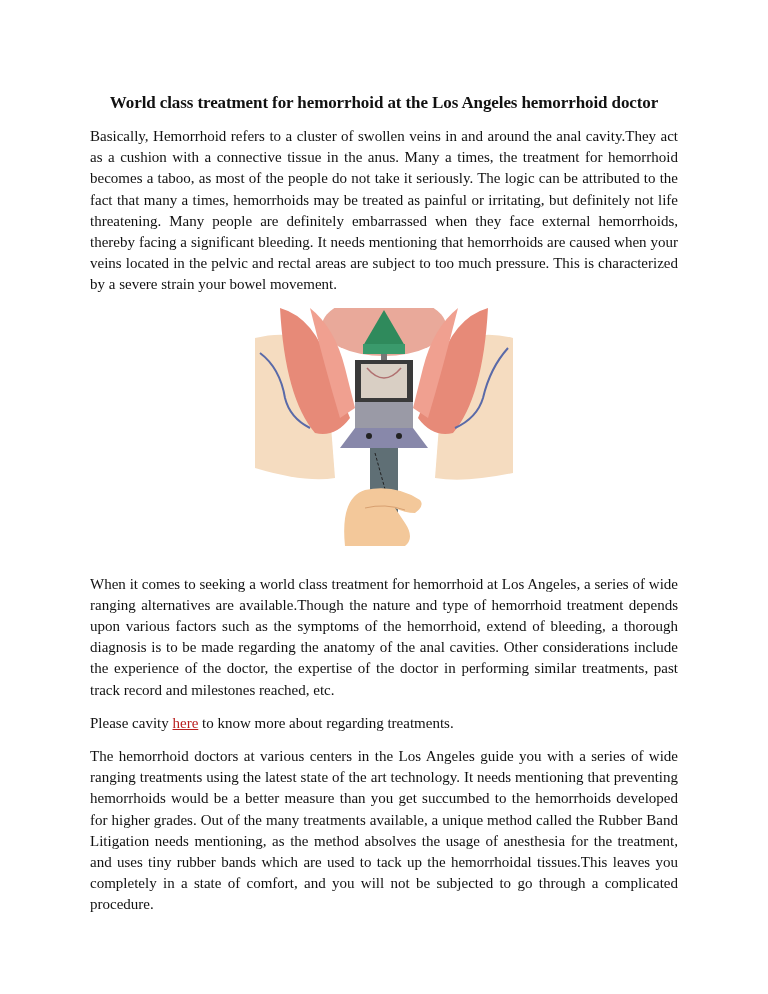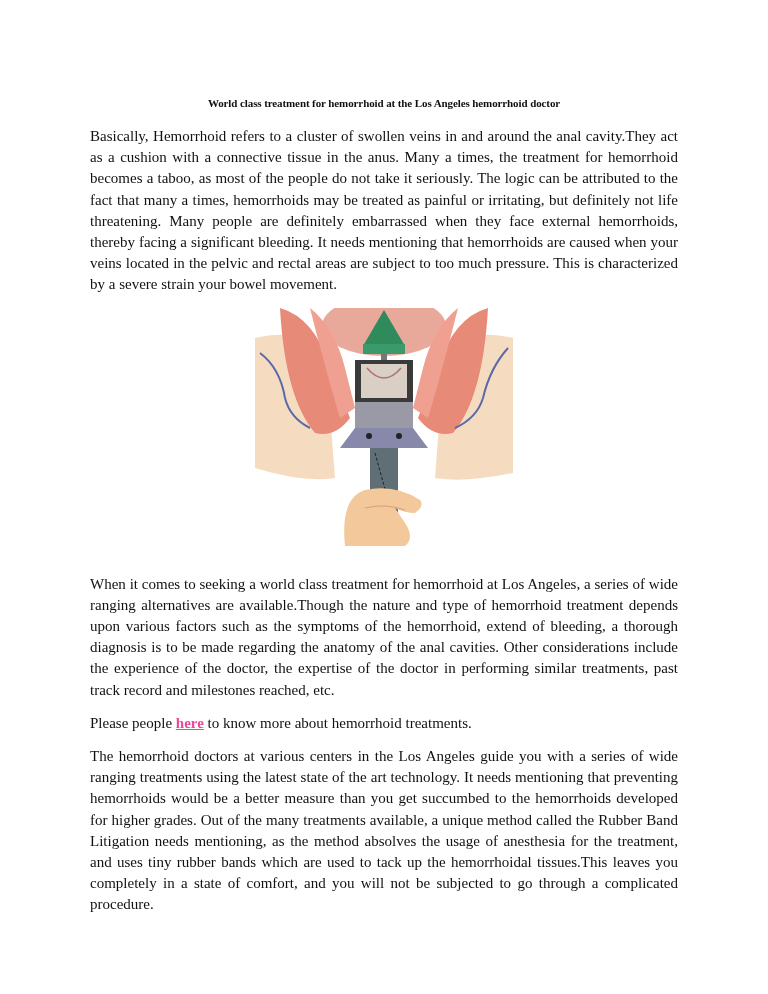--- a/index.html
+++ b/index.html
@@ -2,28 +2,28 @@
 <html><head>
   <meta charset="utf-8">
   <style>
     html, body { margin: 0; padding: 0; background: #ffffff; }
     body { width: 768px; height: 994px; position: relative; overflow: hidden; }
     .page {
       position: absolute; left: 90px; top: 90px; width: 588px;
       font-family: "Liberation Serif", serif; color: #111111;
     }
     h1 {
-      font-size: 11px; font-weight: bold; text-align: center;
+      font-size: 17px; font-weight: bold; text-align: center;
       margin: 0 0 10px 0; line-height: 26px; letter-spacing: -0.1px;
     }
     p {
       font-size: 15px; line-height: 21.2px; text-align: justify;
       margin: 0 0 12px 0;
     }
-    a { color: #ec4899; font-weight: bold; text-decoration: underline; }
+    a { color: #b91c1c; font-weight: normal; text-decoration: underline; }
     .figure {
       width: 258px; height: 238px; margin: 0 auto; position: relative;
       margin-top: 0px; margin-bottom: 28px;
     }
     .figure svg { display: block; }
   </style>
 </head>
 <body>
 
 <div class="page">
@@ -65,16 +65,16 @@
       <rect x="115" y="140" width="28" height="98" fill="#5f6f75"></rect>
       <path d="M120 145 L138 210" stroke="#222222" stroke-width="1" stroke-dasharray="3,2"></path>
 
       <path d="M90 238 Q85 190 110 182 Q140 176 165 192 Q170 198 160 205 Q150 205 140 200 L150 215 Q160 230 150 238 Z" fill="#f3c89a"></path>
       <path d="M110 200 Q130 195 150 202" stroke="#d8a070" stroke-width="1" fill="none"></path>
     </svg>
   </div>
 
   <p>When it comes to seeking a world class treatment for hemorrhoid at Los Angeles, a series of wide ranging alternatives are available.Though the nature and type of hemorrhoid treatment depends upon various factors such as the symptoms of the hemorrhoid, extend of bleeding, a thorough diagnosis is to be made regarding the anatomy of the anal cavities. Other considerations include the experience of the doctor, the expertise of the doctor in performing similar treatments, past track record and milestones reached, etc.</p>
 
-  <p><span>Please people </span><a href="#">here</a><span> to know more about hemorrhoid treatments.</span></p>
+  <p><span>Please cavity </span><a href="#">here</a><span> to know more about regarding treatments.</span></p>
 
   <p>The hemorrhoid doctors at various centers in the Los Angeles guide you with a series of wide ranging treatments using the latest state of the art technology. It needs mentioning that preventing hemorrhoids would be a better measure than you get succumbed to the hemorrhoids developed for higher grades. Out of the many treatments available, a unique method called the Rubber Band Litigation needs mentioning, as the method absolves the usage of anesthesia for the treatment, and uses tiny rubber bands which are used to tack up the hemorrhoidal tissues.This leaves you completely in a state of comfort, and you will not be subjected to go through a complicated procedure.</p>
 </div>
 
 </body></html>

